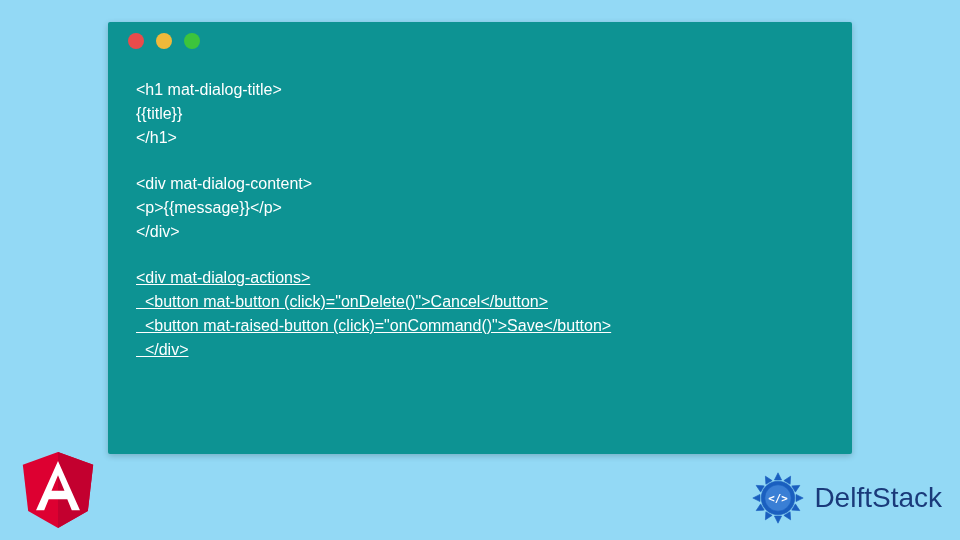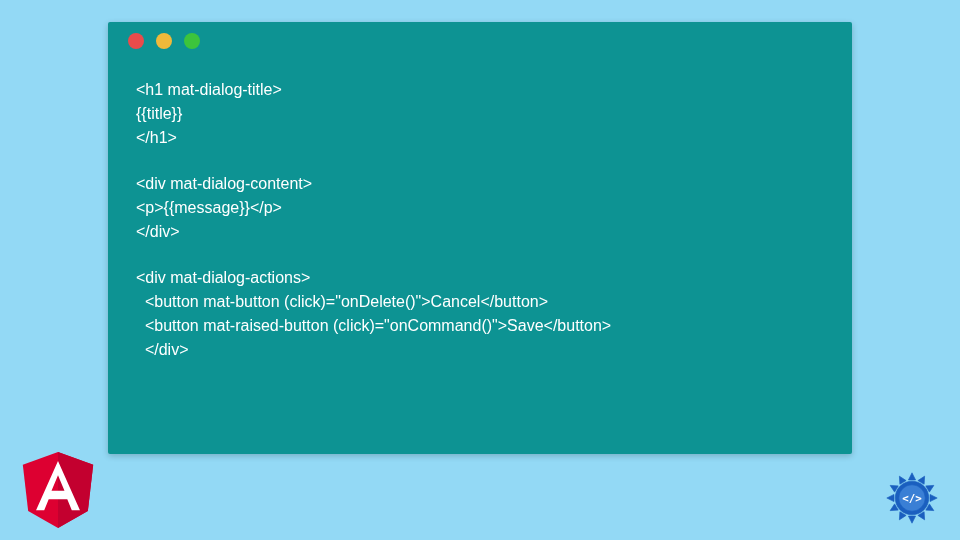--- a/index.html
+++ b/index.html
@@ -37,21 +37,21 @@
   .dot.yellow { background: #f0b93a; }
   .dot.green { background: #3cc43c; }
   .code-body {
     padding: 18px 28px 0 28px;
     color: #ffffff;
     font-size: 16px;
     line-height: 1.5;
     font-family: Arial, Helvetica, sans-serif;
   }
   .code-block { margin-bottom: 22px; white-space: pre; }
-  .code-block:last-child { margin-bottom: 0; }
+  .code-block:last-child { margin-bottom: 0; text-decoration: underline; }
 
   .angular-logo {
     position: absolute;
     left: 22px;
     bottom: 12px;
     width: 72px;
     height: 76px;
   }
   .delftstack {
     position: absolute;
@@ -123,13 +123,14 @@
             <polygon transform="rotate(300)" points="0,-42 6,-30 -6,-30"></polygon>
             <polygon transform="rotate(330)" points="0,-42 6,-30 -6,-30"></polygon>
           </g>
           <circle r="28" fill="#1a5fbf"></circle>
           <circle r="22" fill="#3a7fd5"></circle>
         </g>
       </g>
       <text x="50" y="57" text-anchor="middle" font-size="18" font-family="monospace" fill="#ffffff" font-weight="bold">&lt;/&gt;</text>
     </svg>
   </div>
+  <span class="delft-text">DelftStack</span>
 </div>
 
 </body></html>

